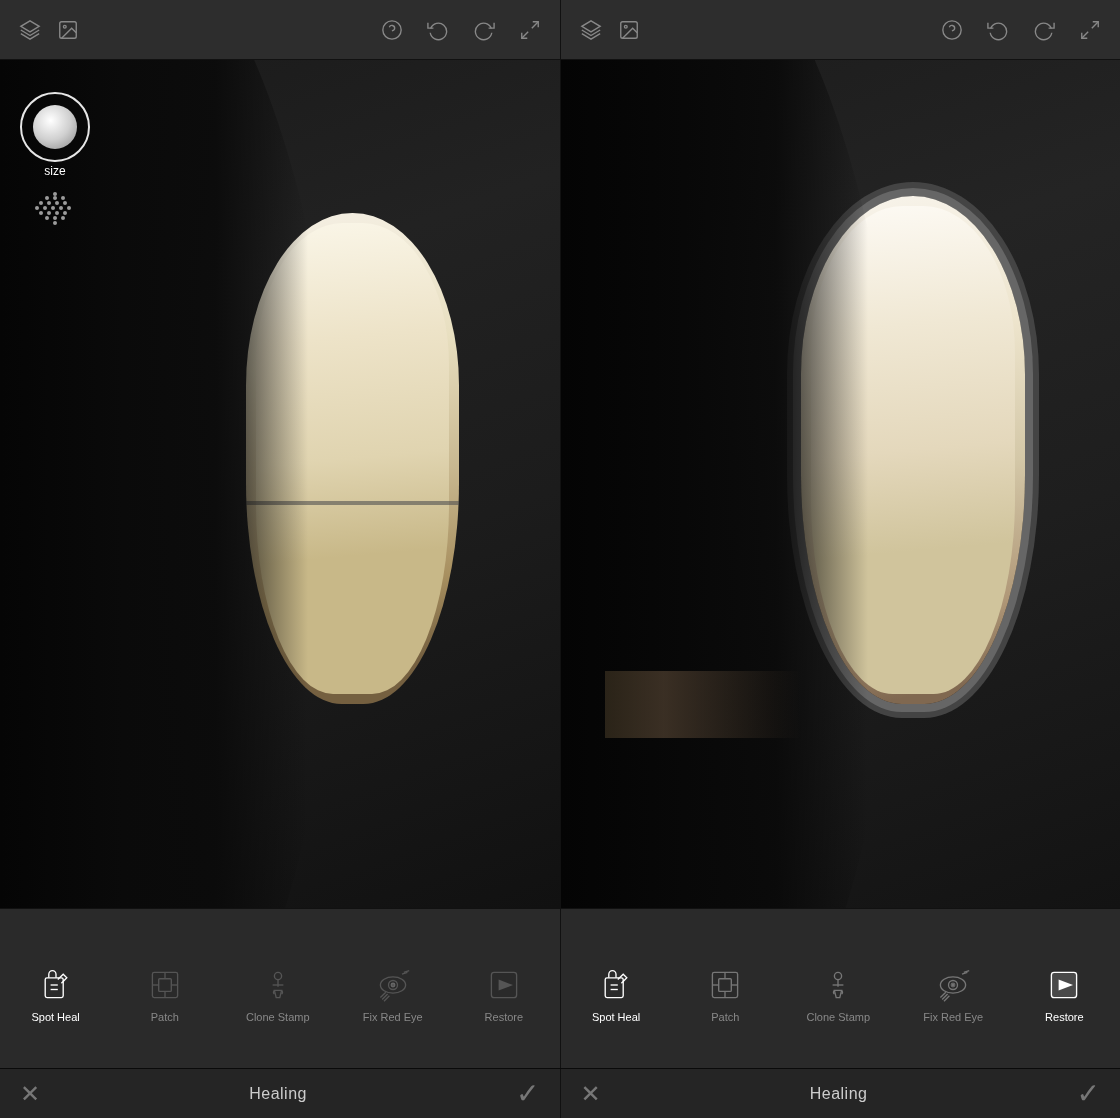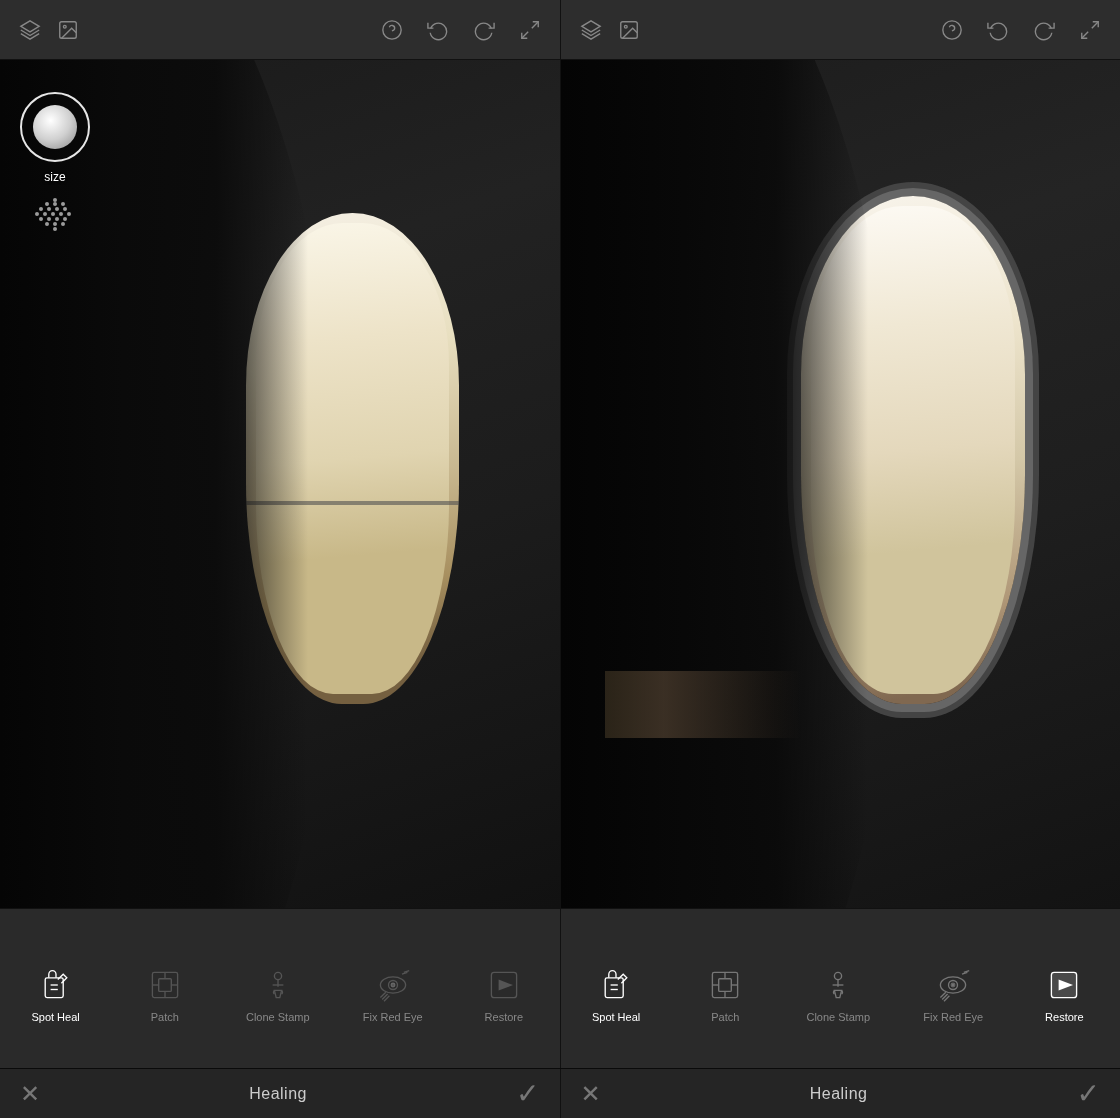--- a/index.html
+++ b/index.html
@@ -127,21 +127,21 @@
       height: 44px;
       border-radius: 50%;
       background: radial-gradient(circle at 40% 35%, #e8e8e8 0%, rgba(200,200,200,0.5) 40%, rgba(100,100,100,0.1) 100%);
       border: 1px solid rgba(255,255,255,0.3);
     }
 
     .tool-label {
       color: #fff;
       font-size: 12px;
       text-align: center;
-      margin-top: 8px;
+      margin-top: 2px;
       text-shadow: 0 1px 3px rgba(0,0,0,0.8);
     }
 
     .tool-group {
       display: flex;
       flex-direction: column;
       align-items: center;
       margin-bottom: 8px;
     }
 

